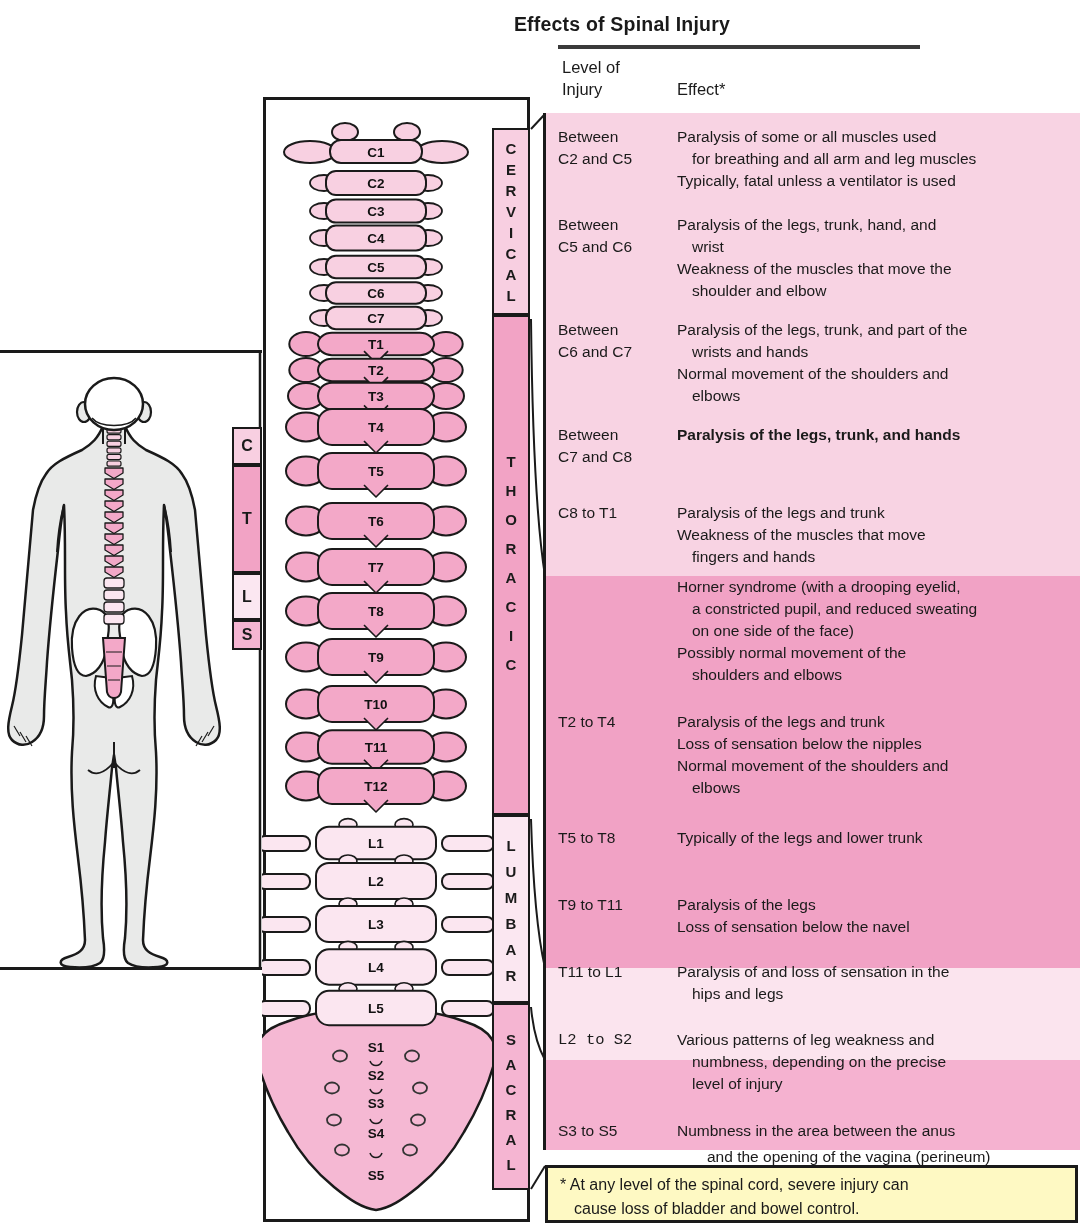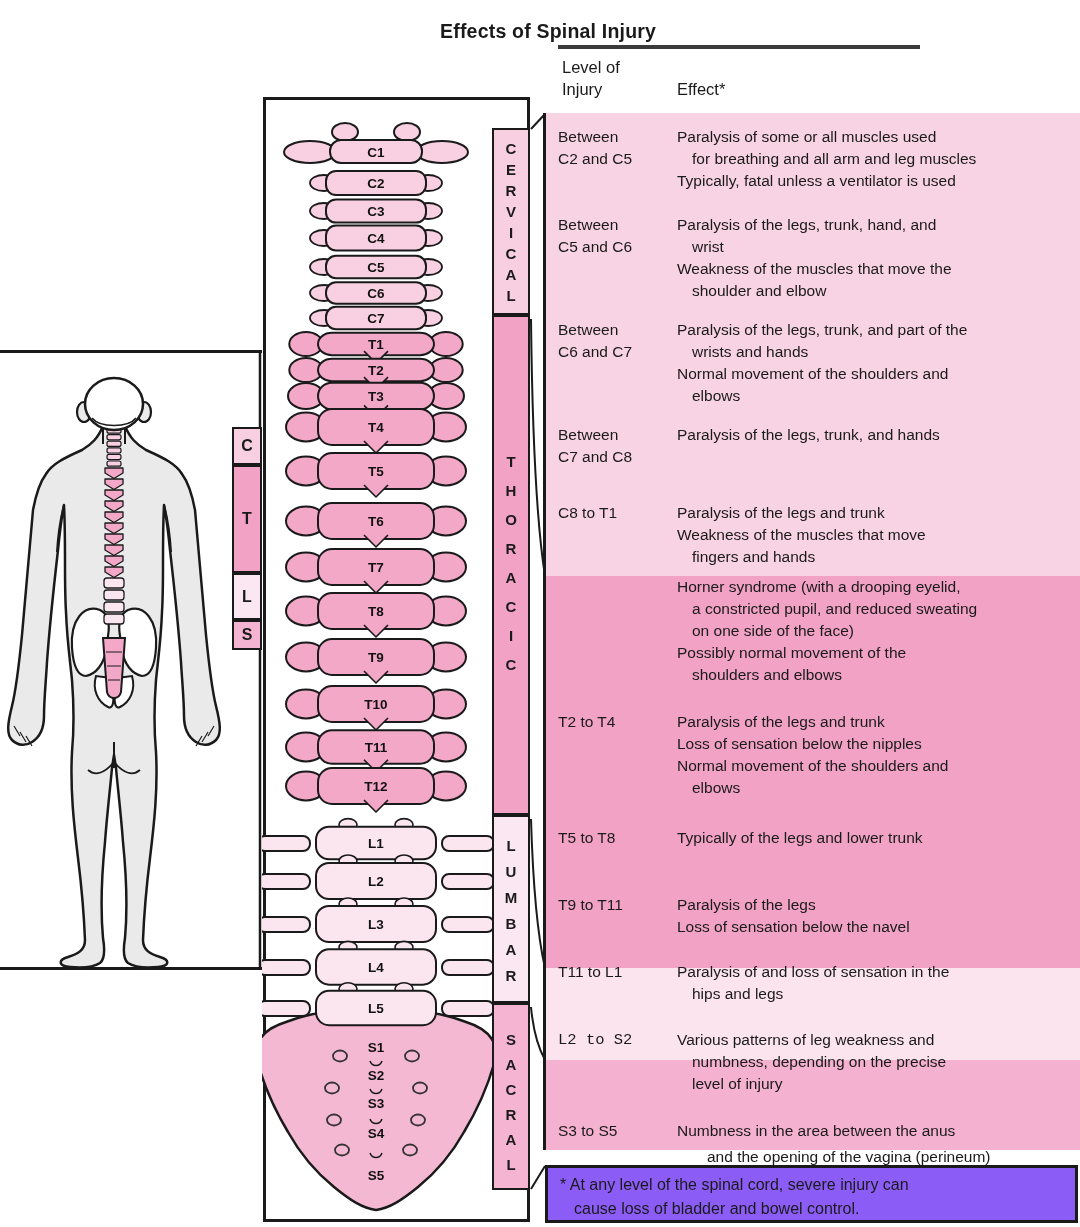--- a/index.html
+++ b/index.html
@@ -2,35 +2,35 @@
 <html><head>
 <meta charset="utf-8">
 <style>
   html,body{margin:0;padding:0;background:#fff;}
   .stage{
     position:relative;width:1080px;height:1227px;background:#fff;overflow:hidden;
     font-family:"Liberation Sans","DejaVu Sans",sans-serif;color:#1a1a1a;
   }
   .abs{position:absolute;}
   .page-title{
-    left:440px;top:20px;width:290px;text-align:left;
+    left:440px;top:13px;width:290px;text-align:right;
     font-size:19.5px;font-weight:bold;letter-spacing:0.2px;
   }
   .header-rule{left:558px;top:45px;width:362px;height:4px;background:#3a3a3a;}
   .col-header{font-size:16.5px;font-weight:normal;line-height:22px;}
   #hdr-level{left:562px;top:56px;width:120px;}
   #hdr-effect{left:677px;top:78px;width:120px;}
   .table-left-border{left:543px;top:113px;width:3px;height:1037px;background:#1a1a1a;}
   .row-level,.row-effect{position:absolute;font-size:15.5px;line-height:22px;}
   .row-level{left:558px;width:112px;}
   .row-effect{left:677px;width:401px;}
   .eff-line.ind1{margin-left:15px;}
   .eff-line.ind2{margin-left:30px;}
   .footnote-box{
-    left:545px;top:1165px;width:533px;height:58px;background:#8b5cf6;
+    left:545px;top:1165px;width:533px;height:58px;background:#fef9c3;
     border:3px solid #1a1a1a;box-sizing:border-box;font-size:16px;line-height:24px;
     padding:5px 6px 0 12px;
   }
   .footnote-line2{margin-left:14px;}
   .region-bar{
     position:absolute;left:492px;width:38px;box-sizing:border-box;
     border:2px solid #1a1a1a;display:flex;flex-direction:column;align-items:center;
     font-weight:bold;font-size:15px;
   }
   .region-bar span{display:block;text-align:center;}
@@ -90,21 +90,21 @@
       <div class="row-effect" style="top: 319px;">
         <div class="eff-line">Paralysis of the legs, trunk, and part of the</div>
         <div class="eff-line ind1">wrists and hands</div>
         <div class="eff-line">Normal movement of the shoulders and</div>
         <div class="eff-line ind1">elbows</div>
       </div>
       <div class="row-level" style="top: 424px;">
         <div>Between</div>
         <div>C7 and C8</div>
       </div>
-      <div class="row-effect" style="top: 424px;">
+      <div class="row-effect" style="top: 424px; font-weight: bold;">
         <div class="eff-line">Paralysis of the legs, trunk, and hands</div>
       </div>
       <div class="row-level" style="top: 502px;">
         <div>C8 to T1</div>
       </div>
       <div class="row-effect" style="top: 502px;">
         <div class="eff-line">Paralysis of the legs and trunk</div>
         <div class="eff-line">Weakness of the muscles that move</div>
         <div class="eff-line ind1">fingers and hands</div>
         <div class="eff-line" style="margin-top: 8px;">Horner syndrome (with a drooping eyelid,</div>

